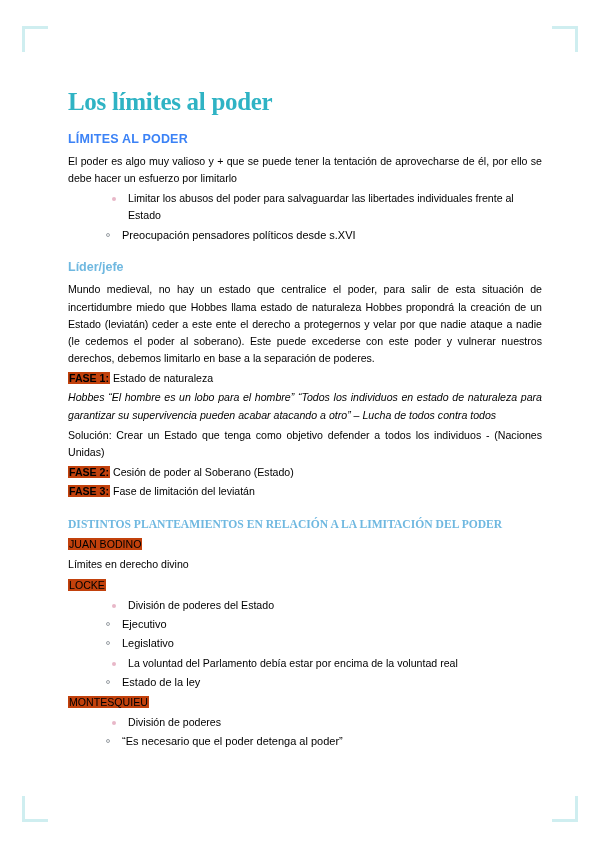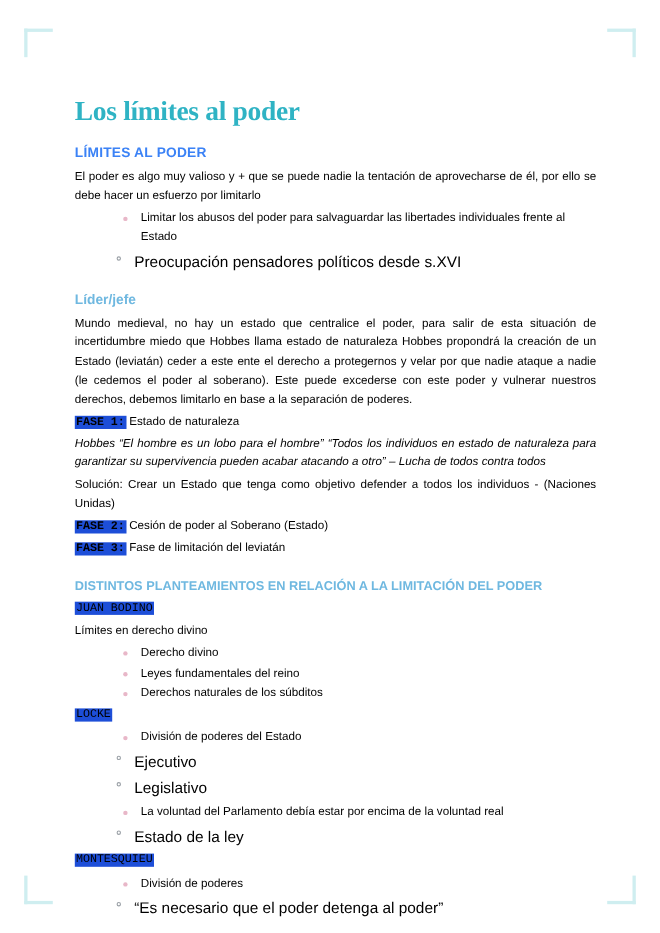--- a/index.html
+++ b/index.html
@@ -55,31 +55,31 @@
     color: #6fb8e0;
     font-size: 12.5px;
     font-weight: bold;
     margin: 16px 0 7px 0;
   }
   .h-section {
     color: #6fb8e0;
     font-size: 11.6px;
     font-weight: bold;
     margin: 18px 0 5px 0;
+    font-family: Liberation Serif, serif;
   }
   p.body {
     font-size: 10.6px;
     line-height: 1.62;
     margin: 0 0 3px 0;
     text-align: justify;
   }
   .hl-yellow {
-    background: #1d4ed8;
+    background: #c2410c;
     padding: 0 1px;
-    font-family: Liberation Mono, monospace;
   }
   .bold { font-weight: bold; }
   .ital { font-style: italic; }
 
   ul.lvl1, ul.lvl2, ul.lvl3 {
     margin: 2px 0 2px 0;
     padding: 0;
     list-style: none;
   }
   ul.lvl1 > li {
@@ -95,21 +95,21 @@
     position: absolute;
     left: 2px;
     top: 7px;
     width: 4px;
     height: 4px;
     border-radius: 50%;
     background: #e8b7c8;
   }
   ul.lvl2 > li {
     position: relative;
-    font-size: 14px;
+    font-size: 11px;
     line-height: 1.62;
     padding-left: 18px;
     margin-left: 36px;
     margin-bottom: 1px;
   }
   ul.lvl2 > li::before {
     content: "";
     position: absolute;
     left: 2px;
     top: 6px;
@@ -139,21 +139,21 @@
   <span class="corner tr-v"></span>
   <span class="corner bl-h"></span>
   <span class="corner bl-v"></span>
   <span class="corner br-h"></span>
   <span class="corner br-v"></span>
 
   <h1 class="doc-title">Los límites al poder</h1>
 
   <h2 class="h-pink">LÍMITES AL PODER</h2>
 
-  <p class="body">El poder es algo muy valioso y + que se puede nadie la tentación de aprovecharse de él, por ello se debe hacer un esfuerzo por limitarlo</p>
+  <p class="body">El poder es algo muy valioso y + que se puede tener la tentación de aprovecharse de él, por ello se debe hacer un esfuerzo por limitarlo</p>
 
   <ul class="lvl1">
     <li>Limitar los abusos del poder para salvaguardar las libertades individuales frente al Estado</li>
   </ul>
   <ul class="lvl2">
     <li>Preocupación pensadores políticos desde s.XVI</li>
   </ul>
 
   <h2 class="h-blue">Líder/jefe</h2>
 
@@ -166,25 +166,20 @@
   <p class="body sol-block">Solución: Crear un Estado que tenga como objetivo defender a todos los individuos - (Naciones Unidas)</p>
 
   <p class="fase-line"><span class="bold hl-yellow">FASE 2:</span><span> Cesión de poder al Soberano (Estado)</span></p>
 
   <p class="fase-line"><span class="bold hl-yellow">FASE 3:</span><span> Fase de limitación del leviatán</span></p>
 
   <h2 class="h-section">DISTINTOS PLANTEAMIENTOS EN RELACIÓN A LA LIMITACIÓN DEL PODER</h2>
 
   <p class="body tight"><span class="hl-yellow">JUAN BODINO</span></p>
   <p class="body">Límites en derecho divino</p>
-  <ul class="lvl1">
-    <li>Derecho divino</li>
-    <li>Leyes fundamentales del reino</li>
-    <li>Derechos naturales de los súbditos</li>
-  </ul>
 
   <p class="body tight"><span class="hl-yellow">LOCKE</span></p>
   <ul class="lvl1">
     <li>División de poderes del Estado</li>
   </ul>
   <ul class="lvl2">
     <li>Ejecutivo</li>
     <li>Legislativo</li>
   </ul>
   <ul class="lvl1">

